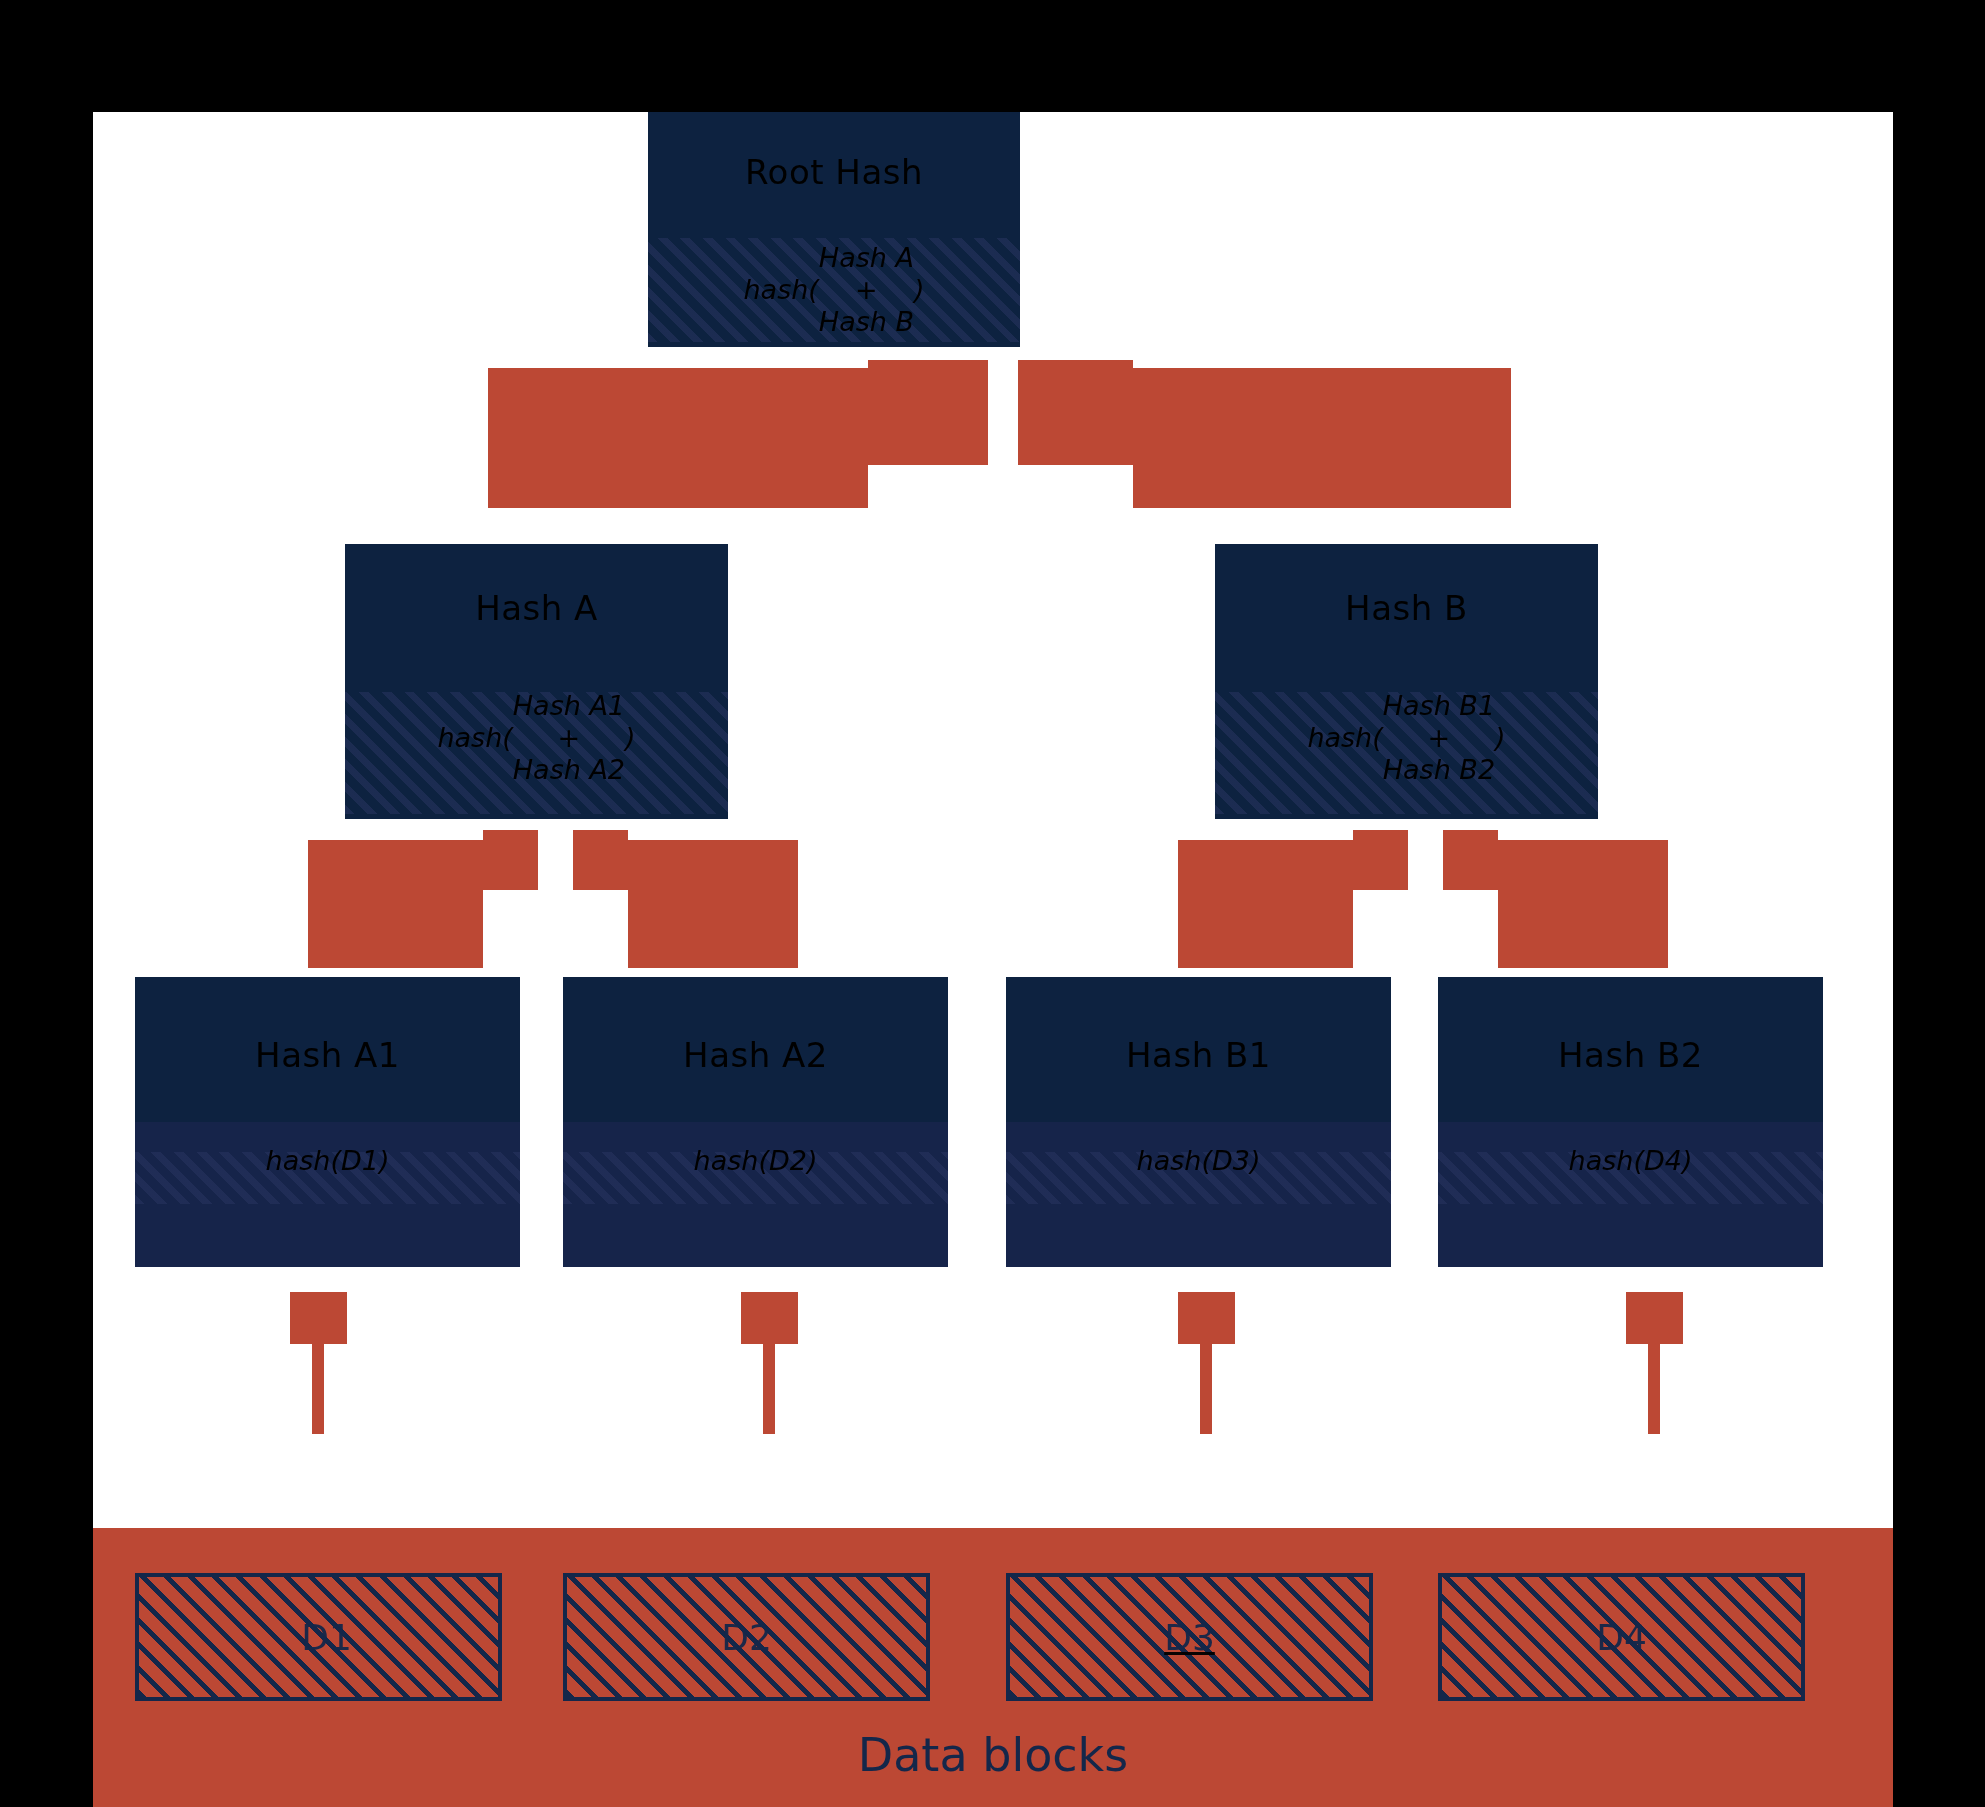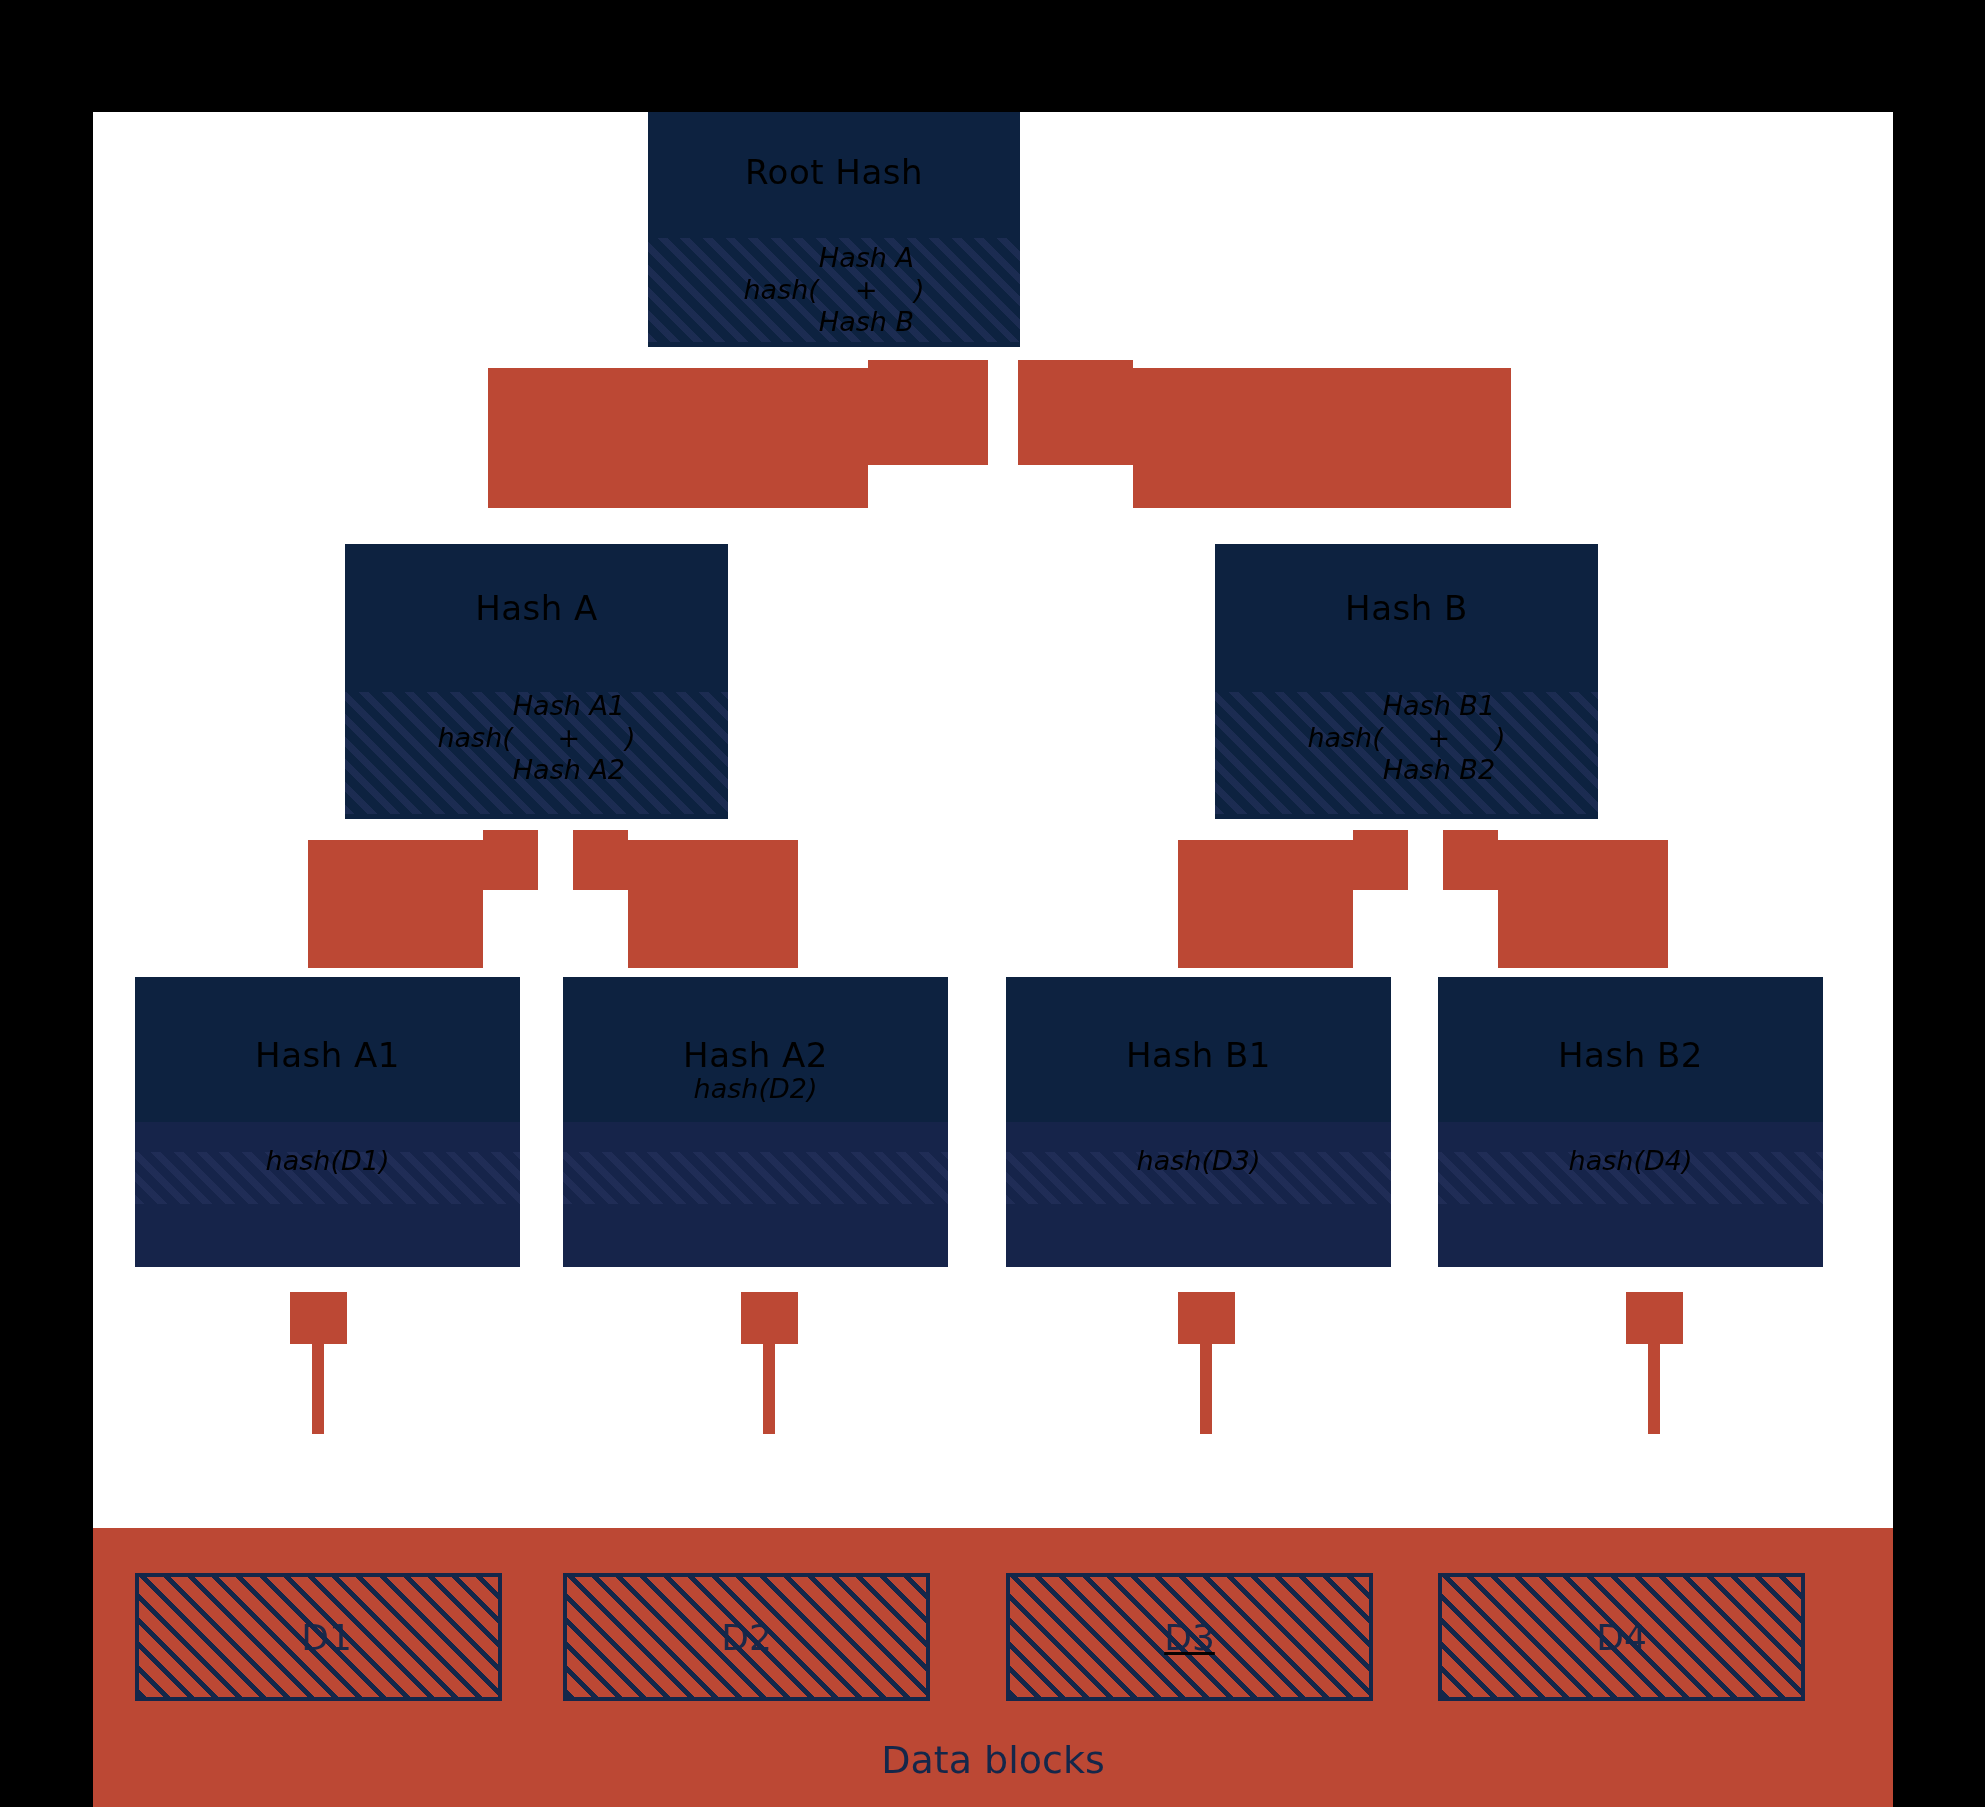--- a/index.html
+++ b/index.html
@@ -123,21 +123,21 @@
     font-weight: 400;
     opacity: 0.95;
   }
   #datablocks-label {
     position: absolute;
     left: 0;
     right: 0;
     bottom: 46px;
     text-align: center;
     color: #14274a;
-    font-size: 38px;
+    font-size: 46px;
   }
 </style>
 </head>
 <body>
 
 <div id="stage">
   <div id="canvas">
 
     <div class="node" style="left:555px; top:0px; width:372px; height:235px; justify-content:flex-start;">
       <div class="node-title" style="margin-top:40px;">Root Hash</div>
@@ -200,21 +200,21 @@
       <div class="leaf-lower" style="height:145px;"></div>
       <div class="node-title" style="margin-top:58px; position:relative; z-index:2;">Hash A1</div>
       <div class="hatch-band" style="top:175px; height:52px;"></div>
       <div class="node-sub" style="margin-top:72px;">hash(D1)</div>
     </div>
 
     <div class="node" style="left:470px; top:865px; width:385px; height:290px; justify-content:flex-start;">
       <div class="leaf-lower" style="height:145px;"></div>
       <div class="node-title" style="margin-top:58px; position:relative; z-index:2;">Hash A2</div>
       <div class="hatch-band" style="top:175px; height:52px;"></div>
-      <div class="node-sub" style="">hash(D2)</div>
+      <div class="node-sub" style="margin-top:72px;">hash(D2)</div>
     </div>
 
     <div class="node" style="left:913px; top:865px; width:385px; height:290px; justify-content:flex-start;">
       <div class="leaf-lower" style="height:145px;"></div>
       <div class="node-title" style="margin-top:58px; position:relative; z-index:2;">Hash B1</div>
       <div class="hatch-band" style="top:175px; height:52px;"></div>
       <div class="node-sub" style="margin-top:72px;">hash(D3)</div>
     </div>
 
     <div class="node" style="left:1345px; top:865px; width:385px; height:290px; justify-content:flex-start;">

